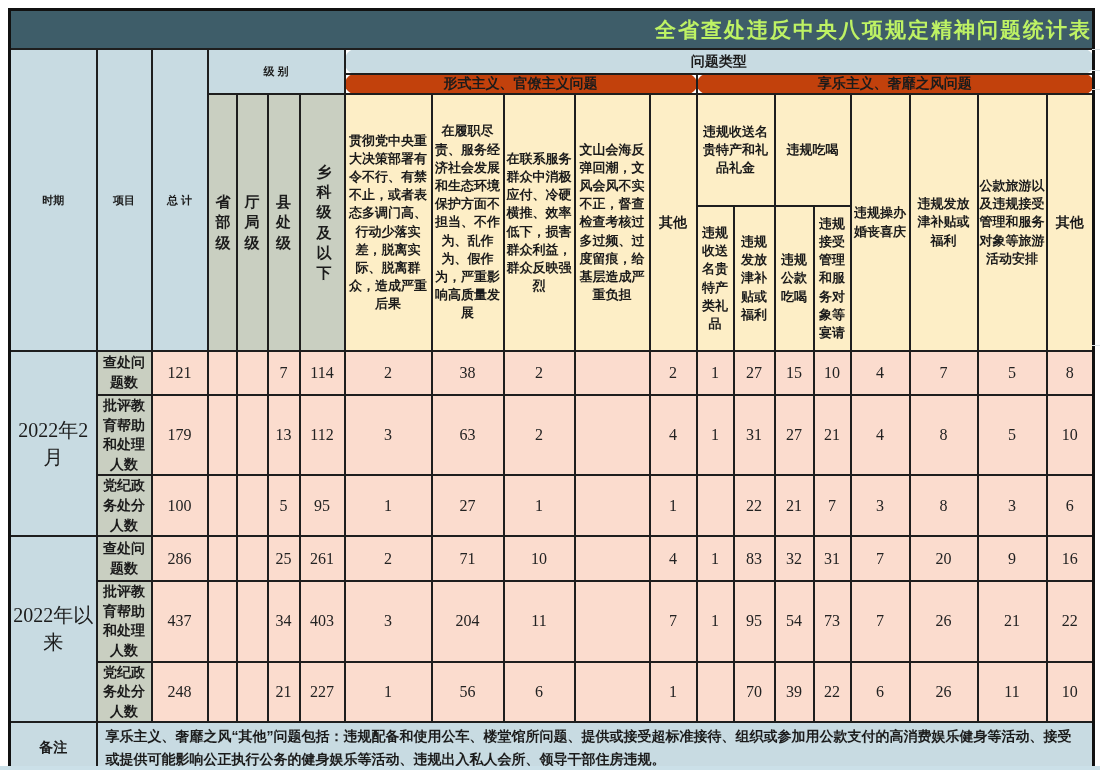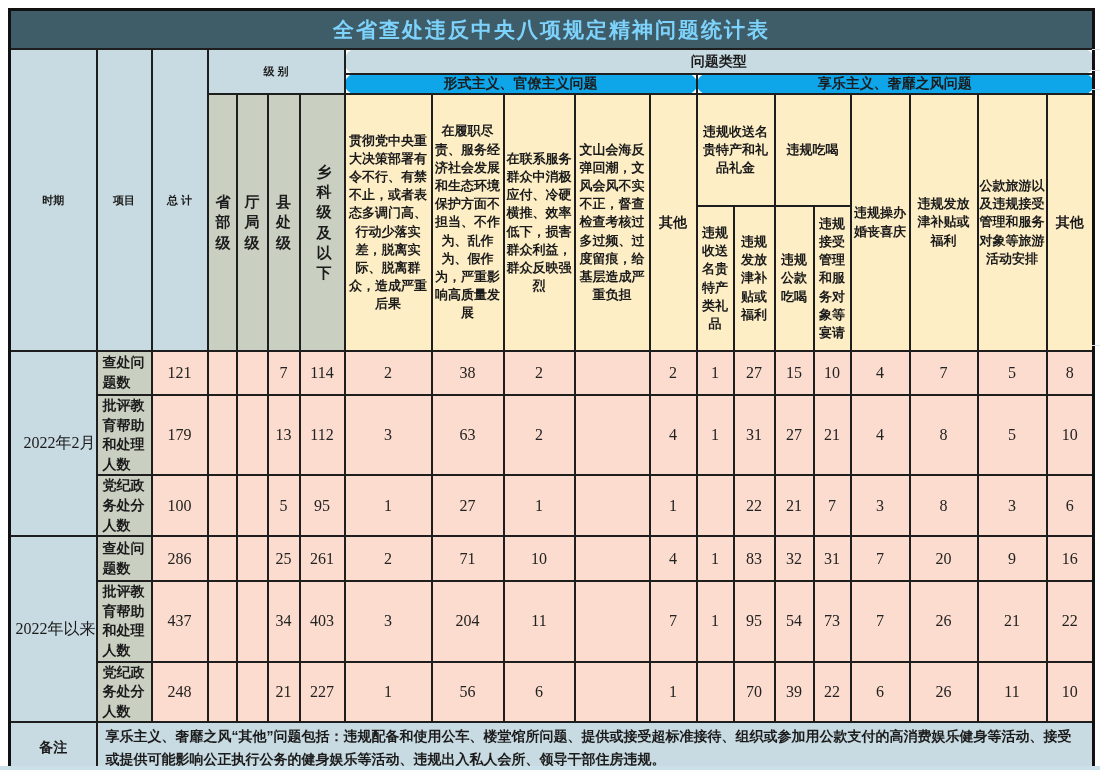--- a/index.html
+++ b/index.html
@@ -6,46 +6,46 @@
   body{
     width:1100px;height:770px;background:#ffffff;overflow:hidden;position:relative;
     font-family:"Liberation Sans","DejaVu Sans",sans-serif;
     -webkit-font-smoothing:antialiased;
   }
   .table-wrap{position:absolute;left:8px;top:8px;}
   table{border-collapse:collapse;table-layout:fixed;width:1084px;}
   td{border:2px solid #1e1e1e;overflow:hidden;vertical-align:middle;padding:0;color:#1b1b1b;}
   table{border:3px solid #111;}
   .title-cell{
-    background:#3e5d69;color:#7dd3fc;text-align:center;
+    background:#3e5d69;color:#bef264;text-align:right;
     font-size:21px;font-weight:bold;letter-spacing:2px;height:37px;
   }
   .blue{background:#c8dbe2;}
   .green{background:#c9cfc1;}
-  .band{background:#0ea5e9;}
+  .band{background:#c2410c;}
   .cream{background:#fdeec6;}
   .pink{background:#fbdcce;}
   .hdr{font-weight:600;text-align:center;font-size:11px;}
   .hdr-band{font-weight:600;text-align:center;font-size:14px;border-radius:11px;}
   .hdr-sm{
     font-weight:600;text-align:center;font-size:13px;line-height:1.4;
     word-break:break-all;padding:2px 1px;
   }
   .hdr-other{font-size:14px;}
   .lvl{
     font-weight:600;text-align:center;font-size:15px;line-height:1.35;
     word-break:break-all;padding:0 7px;margin-top:10px;
   }
   .lvl-wide{padding:0 16px;}
   .rowlabel{
-    font-weight:600;font-size:14px;line-height:1.4;
+    font-weight:600;text-align:center;font-size:14px;line-height:1.4;
     word-break:break-all;padding:0 5px;
   }
   .period{
-    text-align:right;font-size:16px;
+    text-align:center;font-size:20px;
     font-family:"Liberation Serif","DejaVu Serif",serif;
   }
   .num{
     text-align:center;font-size:16px;color:#222;
     font-family:"Liberation Serif","DejaVu Serif",serif;
   }
   .note{
     text-align:left;font-size:14px;font-weight:600;line-height:1.6;padding:2px 8px;
   }
   .bottom-strip{

